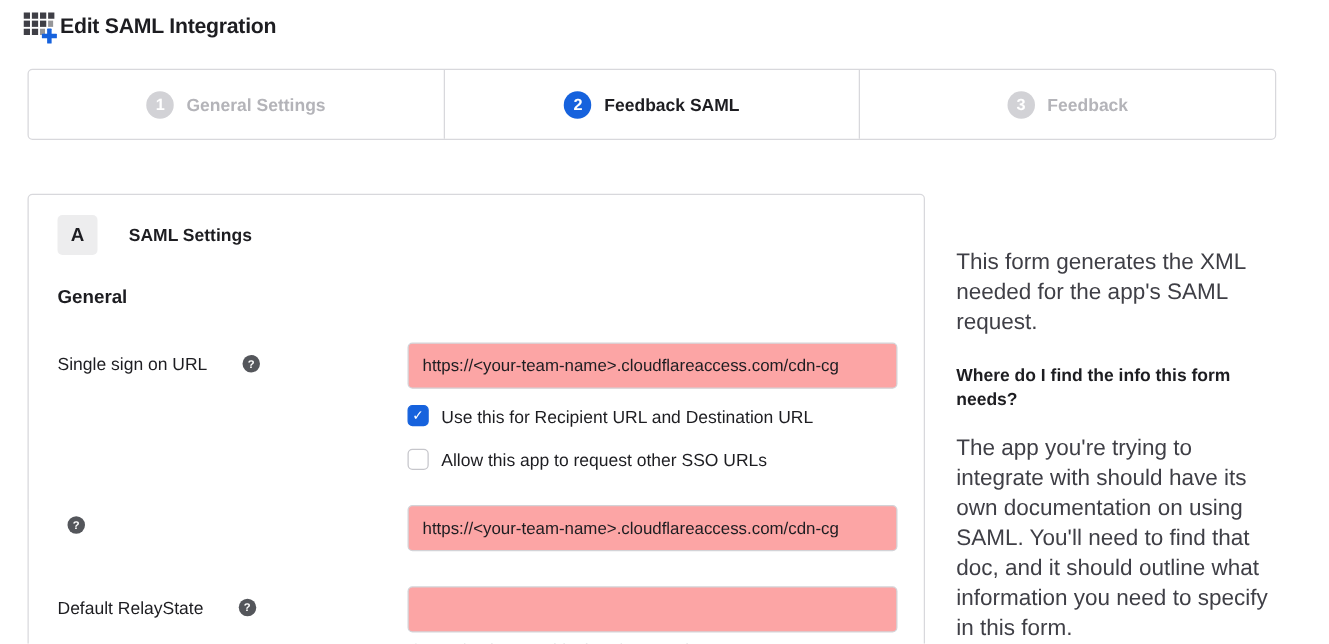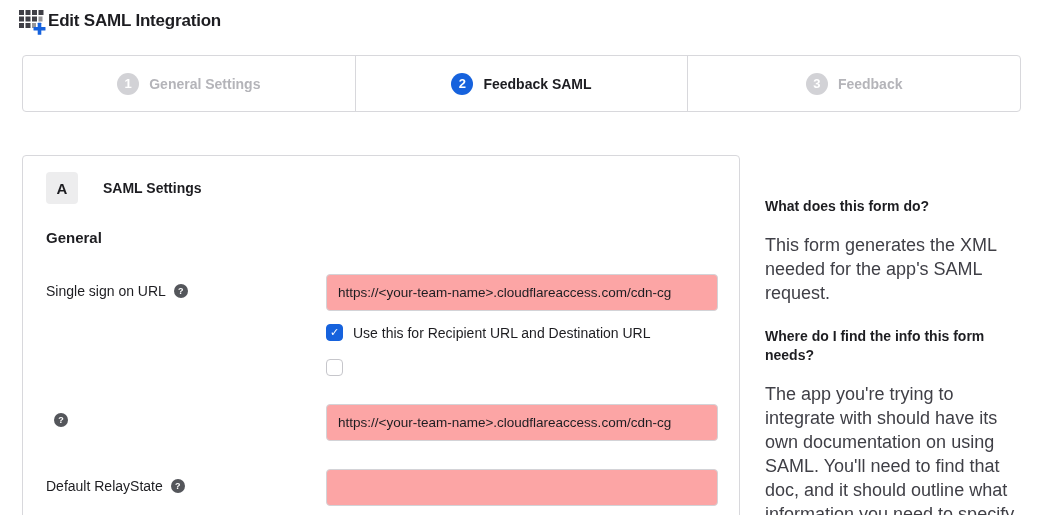--- a/index.html
+++ b/index.html
@@ -112,20 +112,21 @@
     display: flex;
     align-items: flex-start;
     margin-top: 28px;
   }
   .field-label-col {
     width: 280px;
     flex: 0 0 auto;
     padding-top: 9px;
     display: flex;
     align-items: center;
+    gap: 20px;
   }
   .field-label { font-size: 14px; color: #1d1d21; }
   .help-icon {
     width: 14px; height: 14px;
     border-radius: 50%;
     background: #54565b;
     color: #ffffff;
     font-size: 9px;
     font-weight: 700;
     display: inline-flex;
@@ -259,20 +260,21 @@
         <span class="help-icon">?</span>
       </div>
       <div class="field-control-col">
         <input class="text-input" type="text" value="https://&lt;your-team-name&gt;.cloudflareaccess.com/cdn-cg" style="">
         <div class="checkbox-row">
           <span class="checkbox checked">✓</span>
           <span class="checkbox-label">Use this for Recipient URL and Destination URL</span>
         </div>
         <div class="checkbox-row">
           <span class="checkbox"></span>
+          <span class="checkbox-label">Allow this app to request other SSO URLs</span>
         </div>
       </div>
     </div>
 
     <div class="field-row">
       <div class="field-label-col">
         <span class="help-icon">?</span>
       </div>
       <div class="field-control-col">
         <input class="text-input" type="text" value="https://&lt;your-team-name&gt;.cloudflareaccess.com/cdn-cg" style="">
@@ -286,19 +288,18 @@
       </div>
       <div class="field-control-col">
         <input class="text-input" type="text" value="" style="">
         <div class="field-hint">If no value is set, a blank RelayState is sent</div>
       </div>
     </div>
 
   </div>
 
   <div class="aside">
-    <h3>What does this form do?</h3>
     <p>This form generates the XML needed for the app's SAML request.</p>
     <h3>Where do I find the info this form needs?</h3>
     <p>The app you're trying to integrate with should have its own documentation on using SAML. You'll need to find that doc, and it should outline what information you need to specify in this form.</p>
   </div>
 
 </div>
 
 </body></html>

